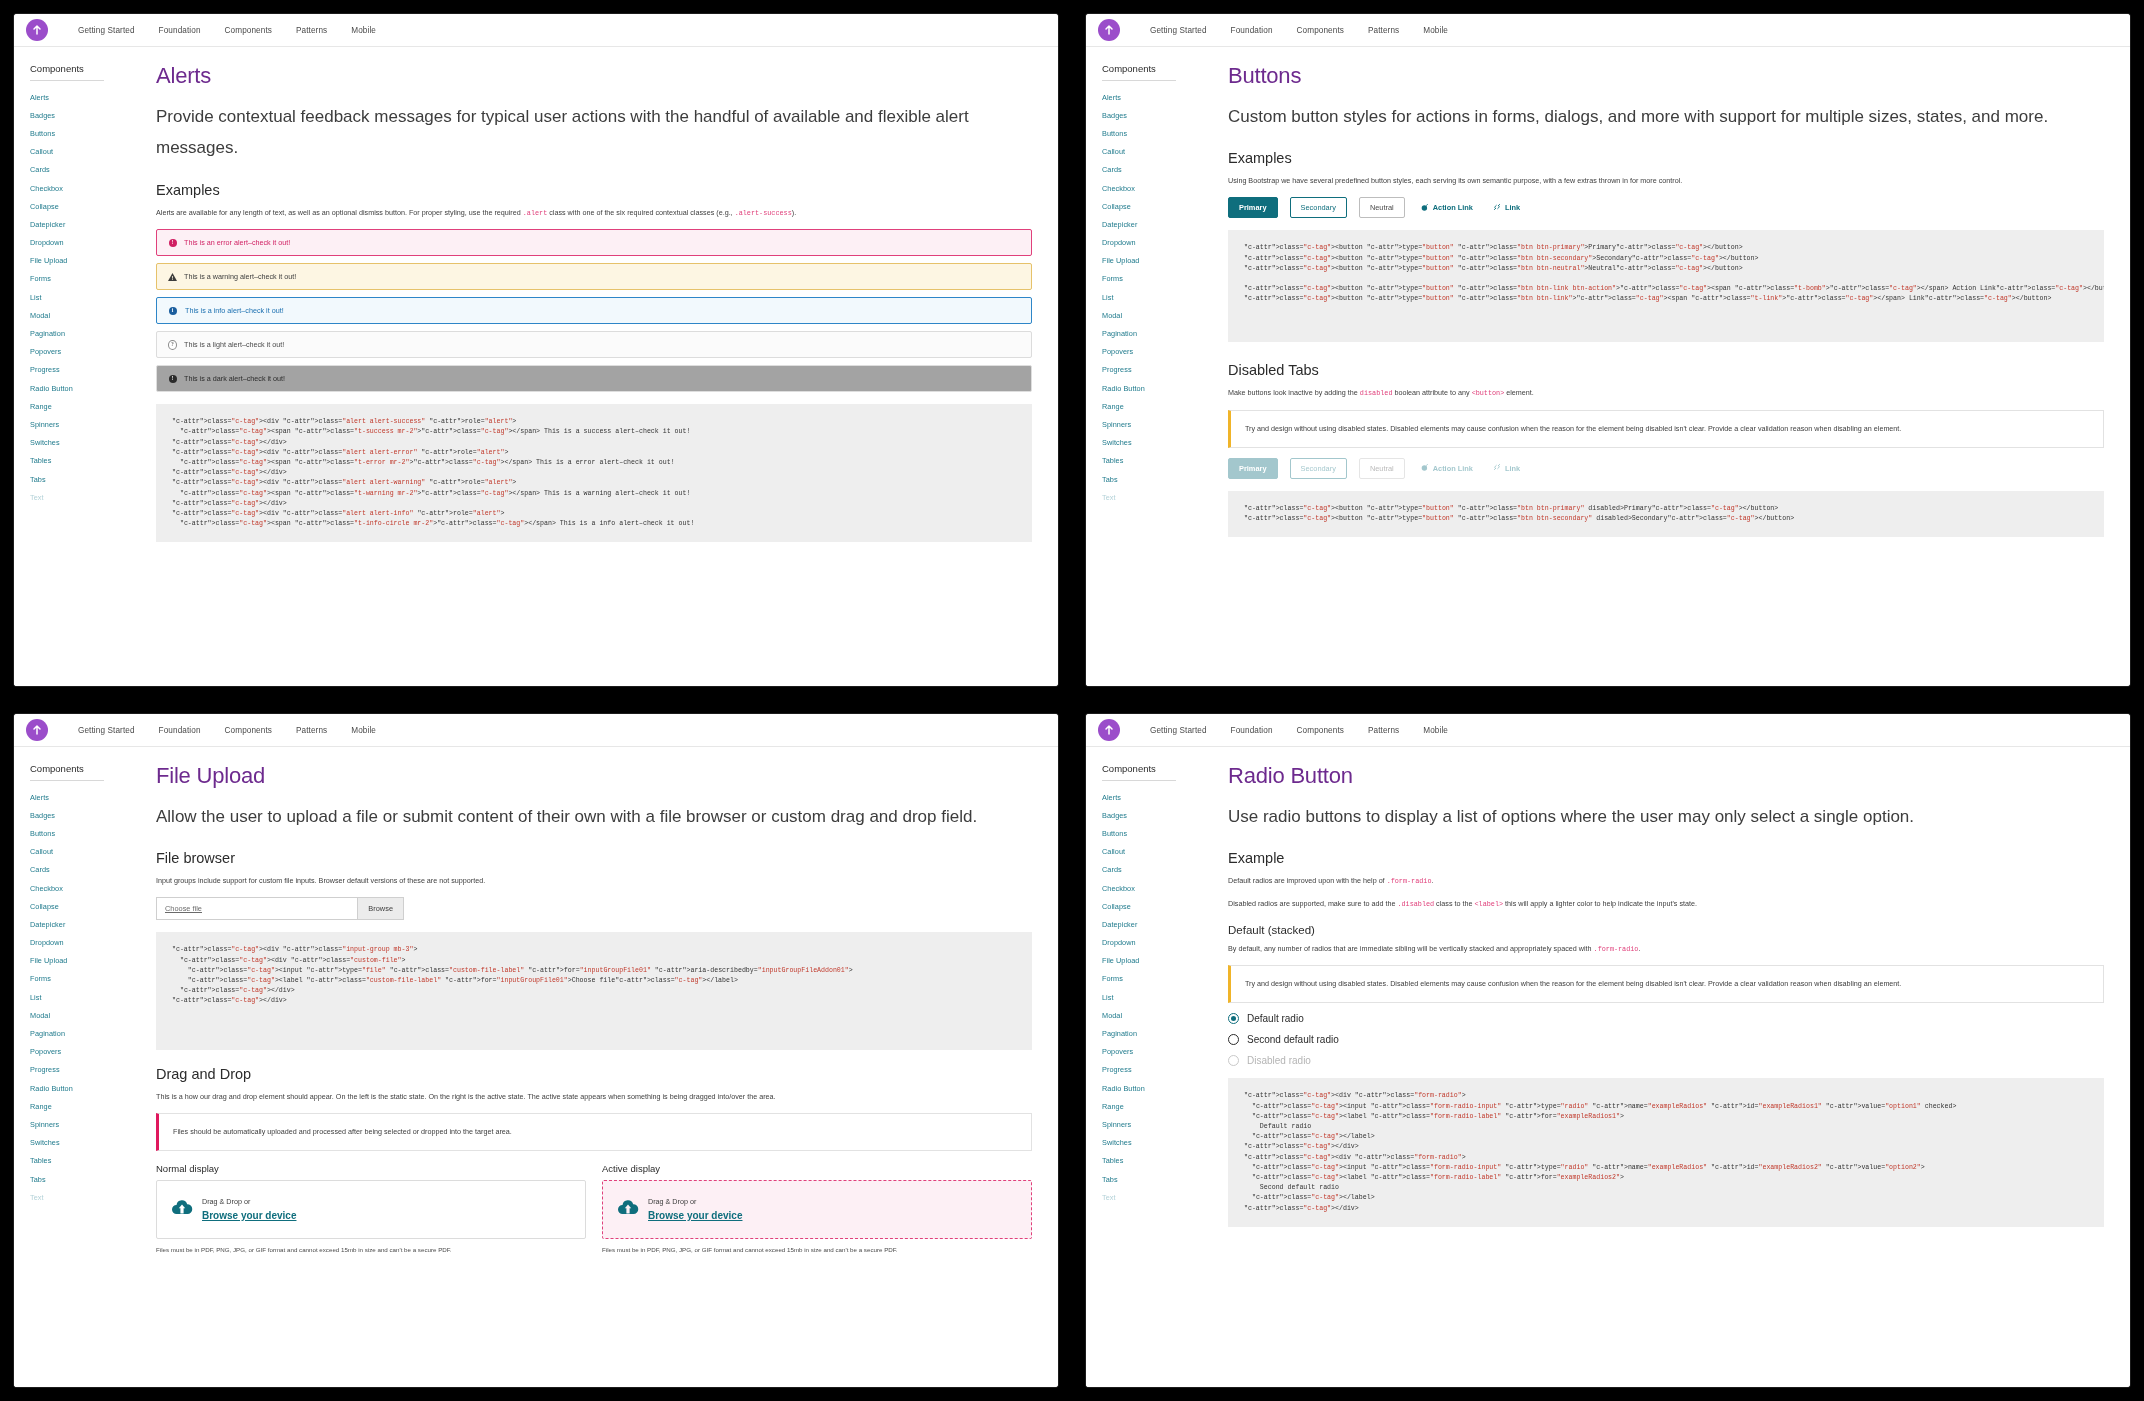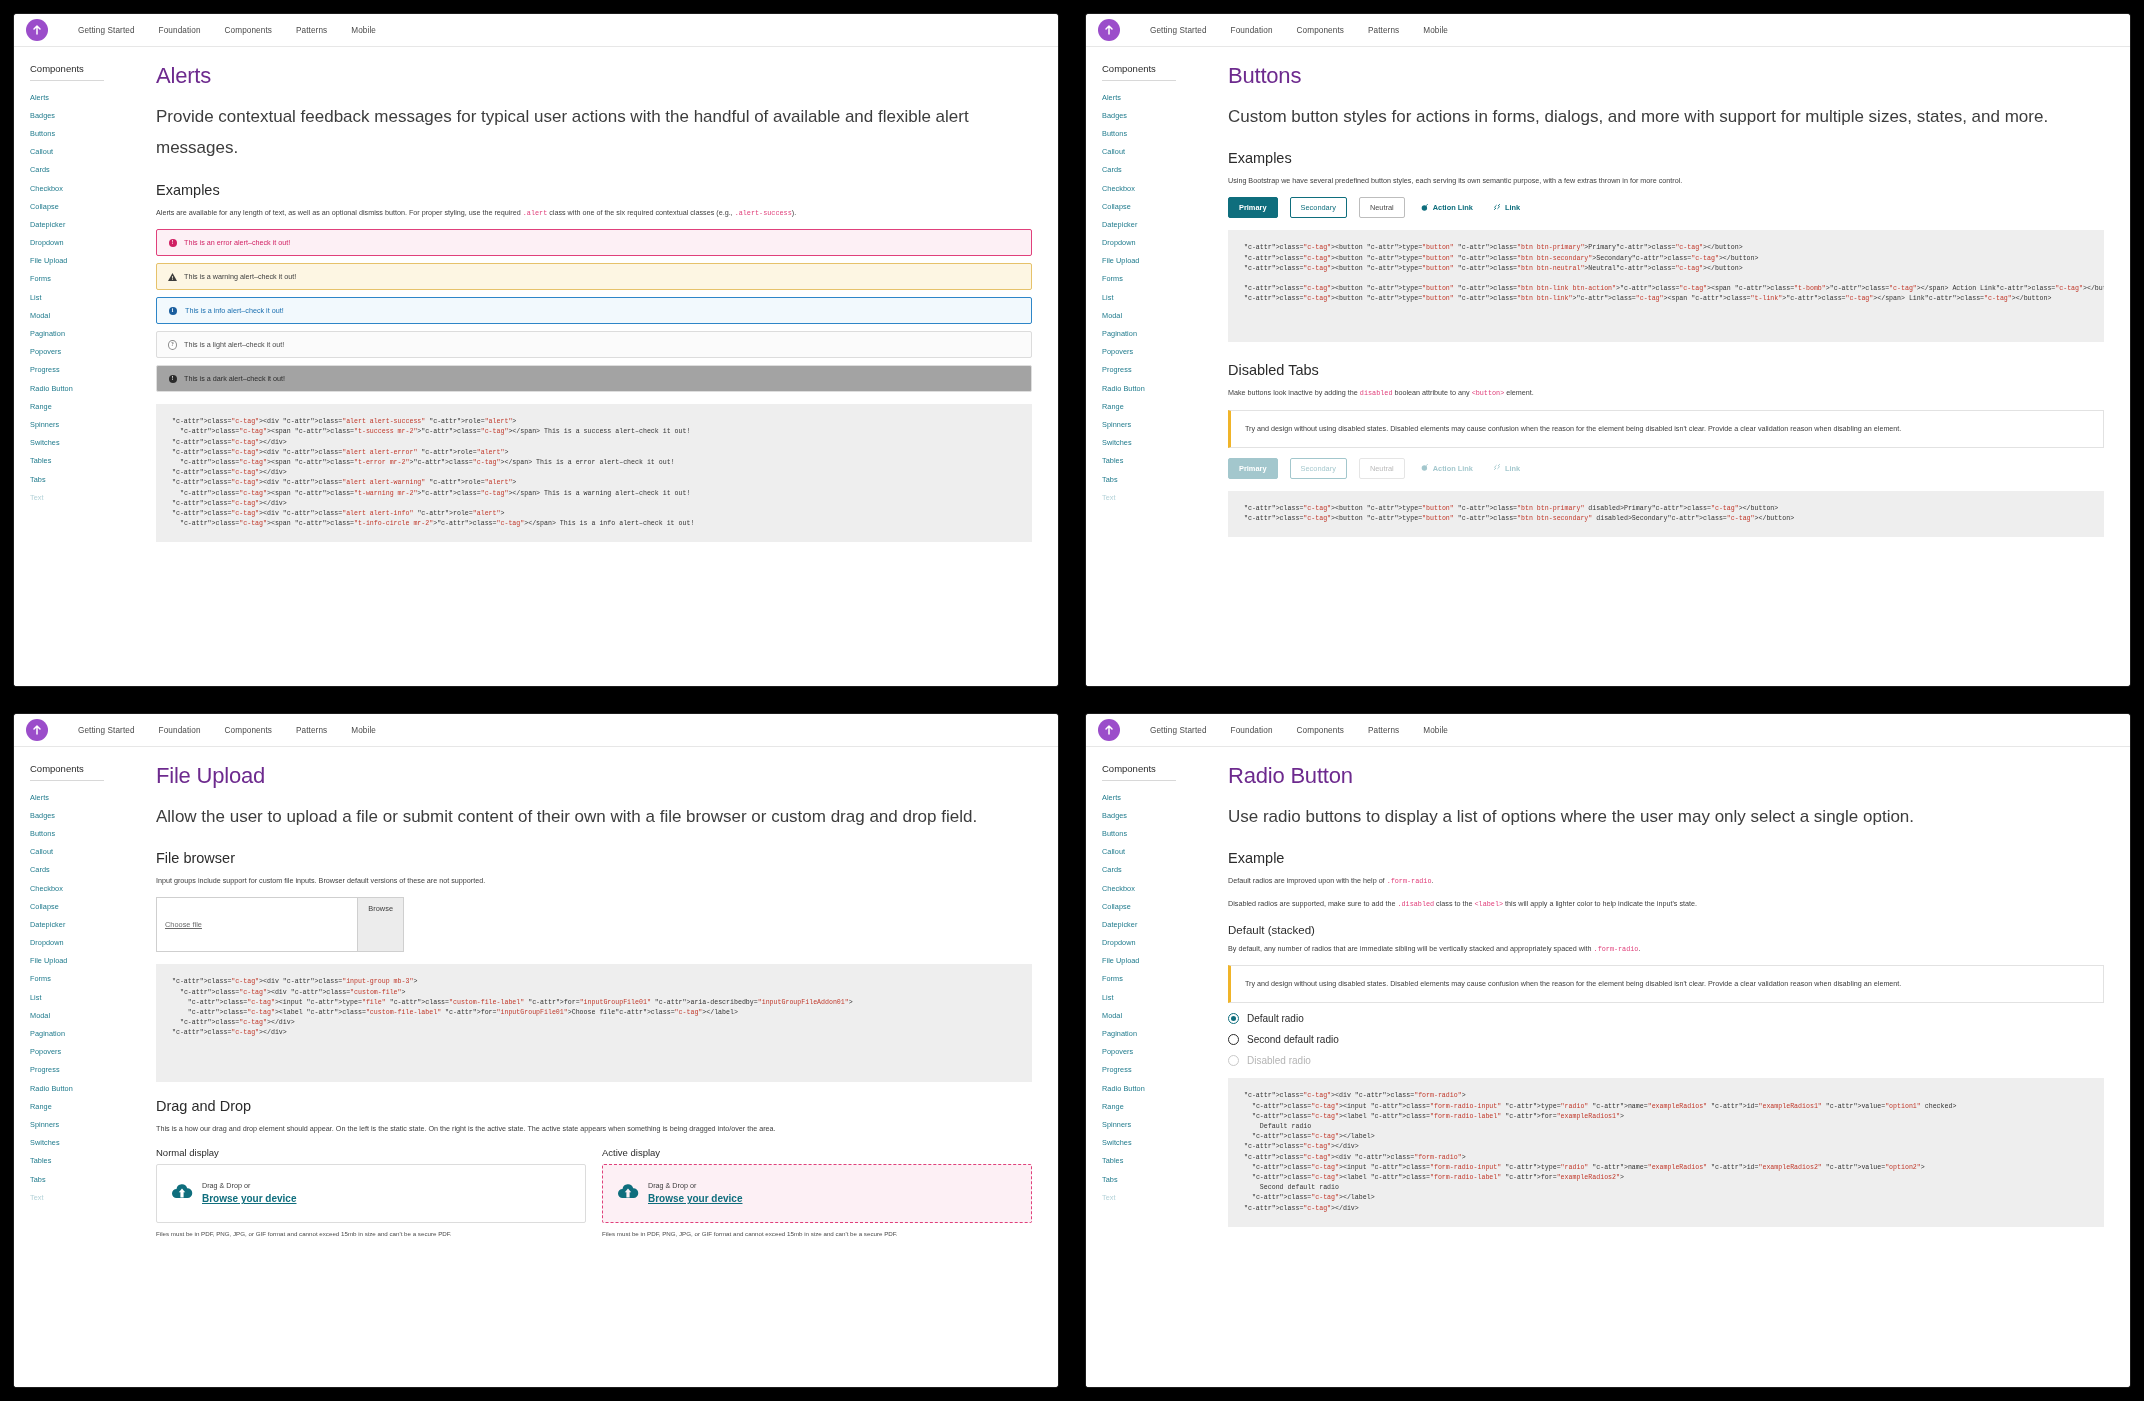--- a/index.html
+++ b/index.html
@@ -47,21 +47,21 @@
   .btn-primary{background:#0f6e7d;color:#fff;border:1px solid #0f6e7d;font-weight:bold;}
   .btn-secondary{background:#fff;color:#0f6e7d;border:1px solid #0f6e7d;}
   .btn-neutral{background:#fff;color:#4a4a4a;border:1px solid #bdbdbd;}
   .btn-link{background:transparent;border:none;color:#0f6e7d;display:flex;align-items:center;gap:4px;font-weight:bold;padding:5px 4px;}
   .btn.dis{opacity:.38;}
   
   .callout{border:1px solid #e2e2e2;border-left:3px solid #f0b429;padding:12px 14px;font-size:7.2px;line-height:1.7;color:#3d3d3d;margin:10px 0 0 0;background:#fff;box-sizing:border-box;}
   .callout.red{border-left-color:#e0185e;}
   
   .inputgroup{display:flex;width:248px;margin:2px 0 0 0;}
-  .inputgroup .fld{flex:1;border:1px solid #cfcfcf;border-right:none;padding:22px 8px;font-size:7.4px;color:#6a6a6a;background:#fff;box-sizing:border-box;text-decoration:underline;}
+  .inputgroup .fld{flex:1;border:1px solid #cfcfcf;border-right:none;padding:6px 8px;font-size:7.4px;color:#6a6a6a;background:#fff;box-sizing:border-box;text-decoration:underline;}
   .inputgroup .brw{border:1px solid #cfcfcf;background:#ececec;padding:6px 10px;font-size:7.4px;color:#3d3d3d;cursor:pointer;box-sizing:border-box;}
   .dd-cols{display:flex;gap:16px;margin-top:12px;}
   .dd-col{flex:1;}
   .dd-label{font-size:9.5px;color:#2b2b2b;margin-bottom:6px;}
   .dd-zone{border:1px solid #dcdcdc;border-radius:2px;padding:15px 14px;display:flex;align-items:center;gap:9px;background:#fff;box-sizing:border-box;min-height:44px;}
   .dd-zone.active{border:1px dashed #e0407b;background:#fdf0f5;}
   .dd-txt{font-size:7.2px;line-height:1.55;color:#3d3d3d;}
   .dd-txt b{color:#0f6e7d;font-size:10px;text-decoration:underline;}
   .dd-note{font-size:6.2px;line-height:1.5;color:#4a4a4a;margin-top:6px;}
   
@@ -347,20 +347,21 @@
           <div class="codeblock" style="min-height:92px"><span <span="" class="&lt;span">"c-attr"</span>&gt;class=<span class="c-str">"c-tag"</span>&gt;&lt;div <span class="&lt;span">"c-attr"</span>&gt;class=<span class="c-str">"input-group mb-3"</span>&gt;
   <span <span="" class="&lt;span">"c-attr"</span>&gt;class=<span class="c-str">"c-tag"</span>&gt;&lt;div <span class="&lt;span">"c-attr"</span>&gt;class=<span class="c-str">"custom-file"</span>&gt;
     <span <span="" class="&lt;span">"c-attr"</span>&gt;class=<span class="c-str">"c-tag"</span>&gt;&lt;input <span class="&lt;span">"c-attr"</span>&gt;type=<span class="c-str">"file"</span> <span class="&lt;span">"c-attr"</span>&gt;class=<span class="c-str">"custom-file-label"</span> <span class="&lt;span">"c-attr"</span>&gt;for=<span class="c-str">"inputGroupFile01"</span> <span class="&lt;span">"c-attr"</span>&gt;aria-describedby=<span class="c-str">"inputGroupFileAddon01"</span>&gt;
     <span <span="" class="&lt;span">"c-attr"</span>&gt;class=<span class="c-str">"c-tag"</span>&gt;&lt;label <span class="&lt;span">"c-attr"</span>&gt;class=<span class="c-str">"custom-file-label"</span> <span class="&lt;span">"c-attr"</span>&gt;for=<span class="c-str">"inputGroupFile01"</span>&gt;Choose file<span <span="" class="&lt;span">"c-attr"</span>&gt;class=<span class="c-str">"c-tag"</span>&gt;&lt;/label&gt;
   <span <span="" class="&lt;span">"c-attr"</span>&gt;class=<span class="c-str">"c-tag"</span>&gt;&lt;/div&gt;
 <span <span="" class="&lt;span">"c-attr"</span>&gt;class=<span class="c-str">"c-tag"</span>&gt;&lt;/div&gt;</div>
 
           <h2 class="sec" style="margin-top:16px">Drag and Drop</h2>
           <p class="body-txt">This is a how our drag and drop element should appear. On the left is the static state. On the right is the active state. The active state appears when something is being dragged into/over the area.</p>
 
+          <div class="callout red">Files should be automatically uploaded and processed after being selected or dropped into the target area.</div>
 
           <div class="dd-cols">
             <div class="dd-col">
               <div class="dd-label">Normal display</div>
               <div class="dd-zone">
                 <span>
                   <svg width="22" height="17" viewBox="0 0 22 17">
                       <path d="M5.5 15 A4.5 4.5 0 0 1 5.5 6 A5.5 5.5 0 0 1 16.2 5.2 A4 4 0 0 1 16.5 15 Z" fill="#0f6e7d"></path>
                       <rect x="9.4" y="8" width="3.2" height="6.5" fill="#fff"></rect>
                       <path d="M11 5.5 L14.2 9.2 L7.8 9.2 Z" fill="#fff"></path>

